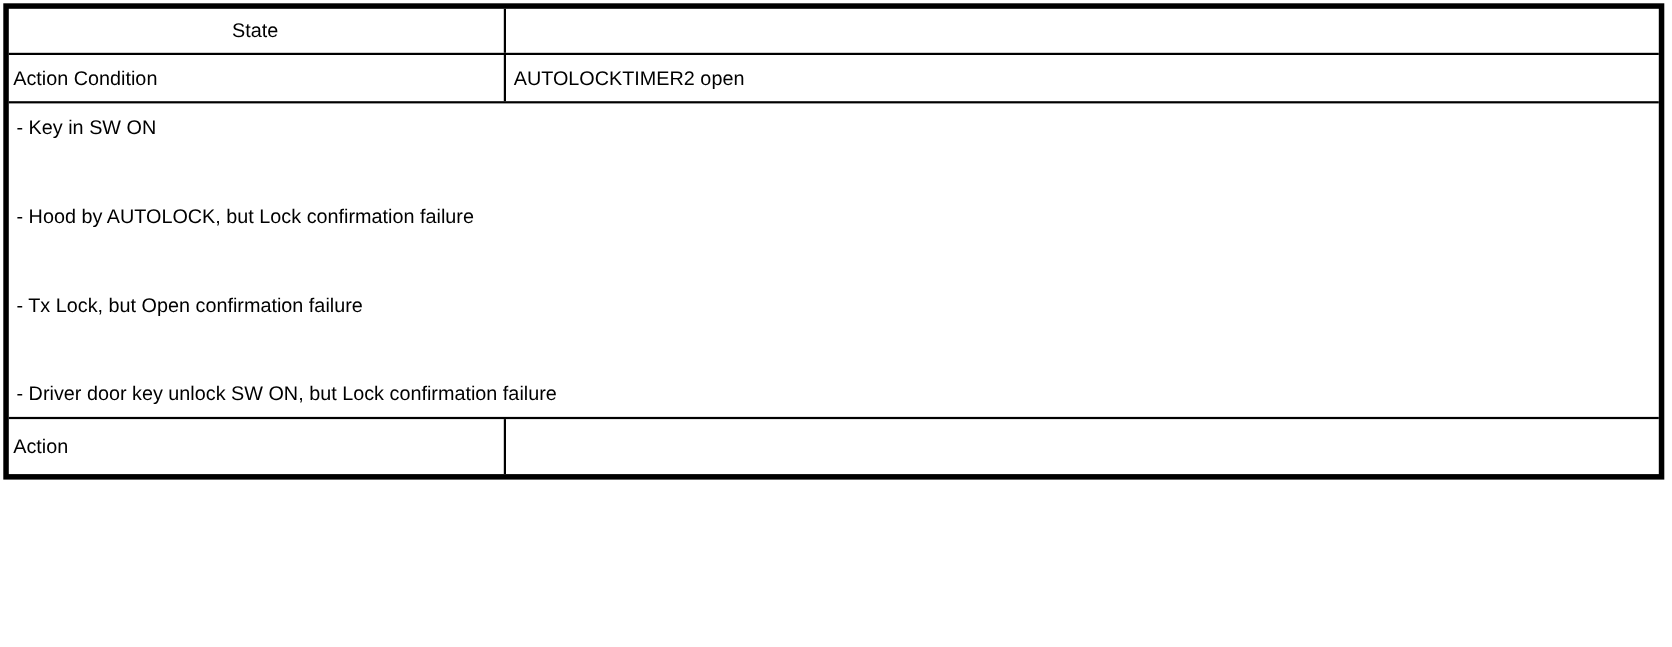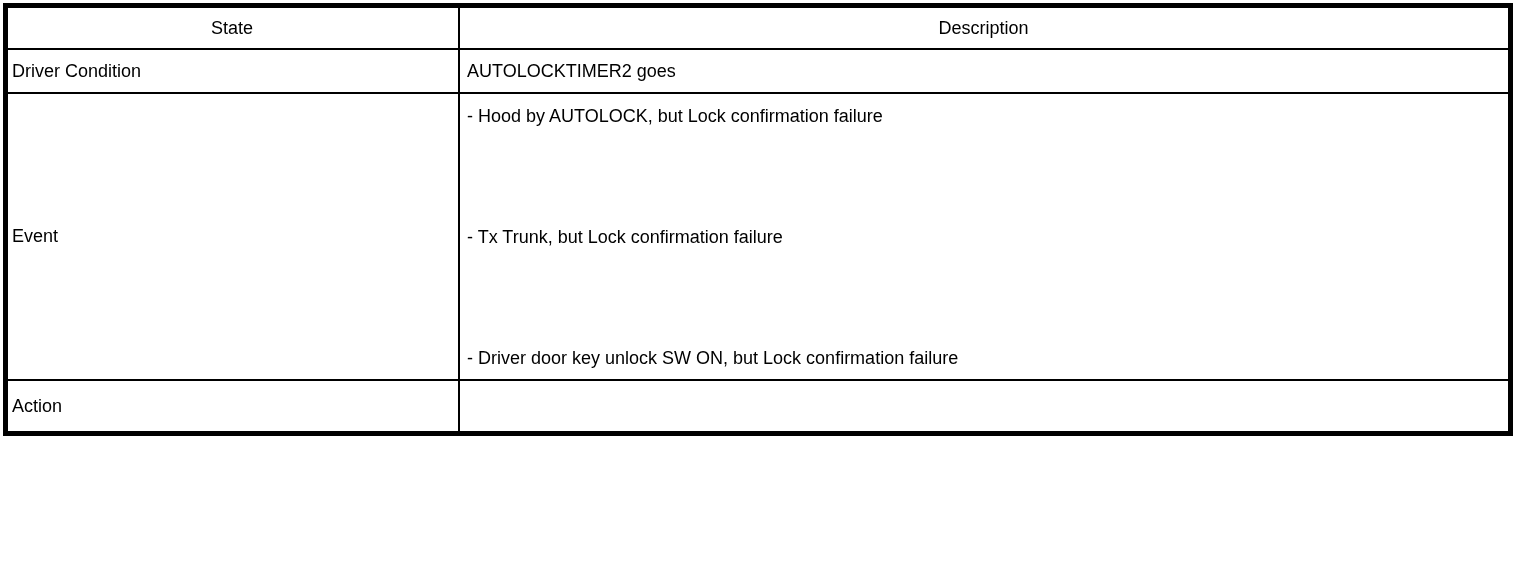--- a/index.html
+++ b/index.html
@@ -76,33 +76,32 @@
   }
   .row-action { height: 50px; }
 </style>
 </head>
 <body>
 
 <div class="doc-table">
 
   <div class="trow row-header">
     <div class="col-state">State</div>
-    <div class="col-desc">Description</div>
   </div>
 
   <div class="trow row-initial">
-    <div class="col-state">Driver Condition</div>
-    <div class="col-desc">AUTOLOCKTIMER2 goes</div>
+    <div class="col-state">Action Condition</div>
+    <div class="col-desc">AUTOLOCKTIMER2 open</div>
   </div>
 
   <div class="trow row-event">
-    <div class="col-state">Event</div>
     <div class="col-desc">
+      <div class="event-item">- Key in SW ON</div>
       <div class="event-item">- Hood by AUTOLOCK, but Lock confirmation failure</div>
-      <div class="event-item">- Tx Trunk, but Lock confirmation failure</div>
+      <div class="event-item">- Tx Lock, but Open confirmation failure</div>
       <div class="event-item">- Driver door key unlock SW ON, but Lock confirmation failure</div>
     </div>
   </div>
 
   <div class="trow row-action">
     <div class="col-state">Action</div>
   </div>
 
 </div>
 

